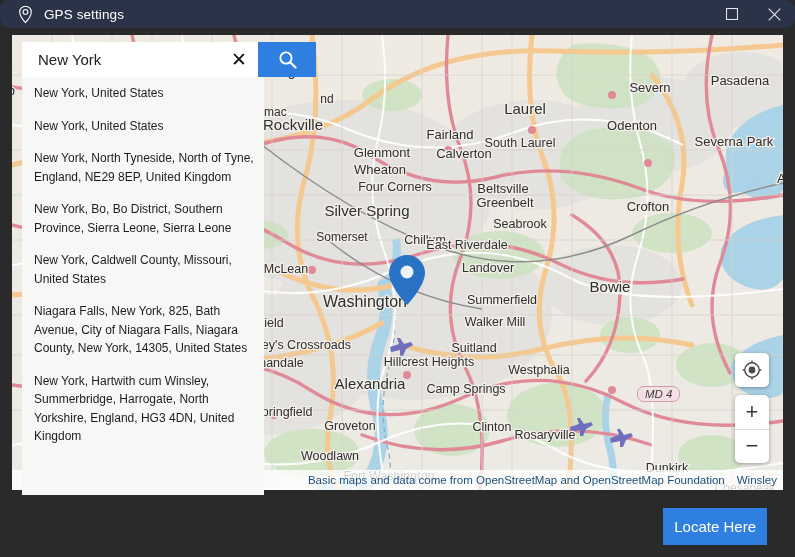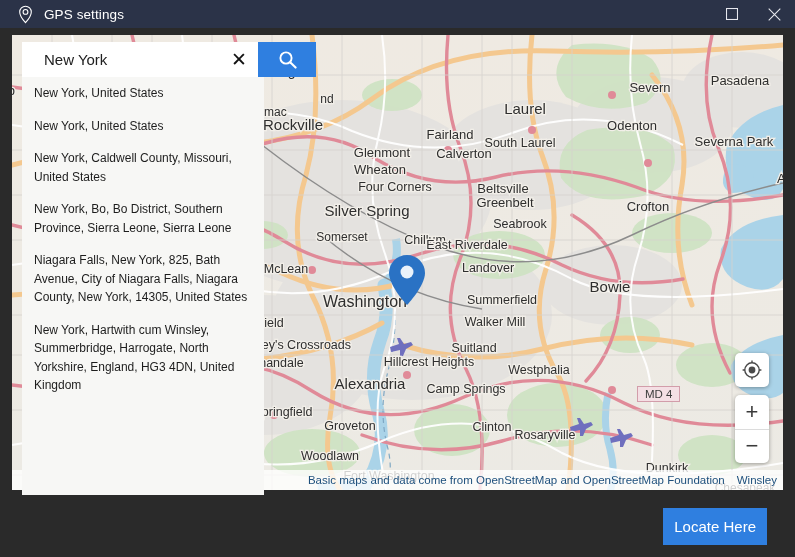--- a/index.html
+++ b/index.html
@@ -8,21 +8,21 @@
     overflow: hidden;
     background: #2a2a2a;
     font-family: "Liberation Sans", sans-serif;
   }
 
   
   #titlebar {
     position: absolute; left: 0; top: 0;
     width: 795px; height: 28px;
     background: #2b3348;
-    display: flex; align-items: center;
+    display: flex; align-items: center; border-radius: 9px;
   }
   #app-icon { width: 30px; margin-left: 10px; display: flex; align-items: center; justify-content: center; }
   #app-title {
     color: #ffffff; font-size: 13.5px; letter-spacing: .1px;
     margin-left: 4px;
   }
   #win-controls { margin-left: auto; display: flex; height: 28px; }
   .win-btn {
     width: 42px; height: 28px;
     display: flex; align-items: center; justify-content: center;
@@ -77,37 +77,37 @@
     font-size: 11.5px; color: #1d4f7c;
     padding-right: 6px;
   }
   #attrib-text { margin-right: 12px; }
   #leaflet-link { color: #1d4f7c; }
 
   
   #road-shield {
     position: absolute; left: 625px; top: 351px;
     padding: 1px 7px;
-    background: #f4dfe4; border: 1px solid #d29daa; border-radius: 0;
-    font-size: 11.5px; color: #3c3c3c;
+    background: #f4dfe4; border: 1px solid #d29daa; border-radius: 7px;
+    font-size: 11.5px; color: #3c3c3c; font-style: italic;
   }
 
   
   #map-marker { position: absolute; left: 375px; top: 218px; }
 
   
   #searchbar {
     position: absolute; left: 22px; top: 14px;
     width: 294px; height: 35px;
     display: flex; align-items: stretch;
   }
   #search-field {
     flex: 1; background: #ffffff;
     display: flex; align-items: center;
-    padding-left: 22px;
+    padding-left: 16px;
     border: 0;
   }
   #search-input {
     border: 0; outline: 0; width: 100%;
     font-size: 15px; color: #202020;
     font-family: "Liberation Sans", sans-serif;
     background: transparent;
   }
   #clear-btn {
     width: 38px; background: #ffffff;
@@ -397,22 +397,23 @@
       <svg width="19" height="19" viewBox="0 0 19 19">
         <circle cx="8" cy="8" r="5.6" fill="none" stroke="#ffffff" stroke-width="1.9"></circle>
         <path d="M12.4 12.4 L17.6 17.6" stroke="#ffffff" stroke-width="2.1" stroke-linecap="round"></path>
       </svg>
     </div>
   </div>
 
   <div id="suggestions">
       <div class="sugg-item">New York, United States</div>
       <div class="sugg-item">New York, United States</div>
+      <div class="sugg-item">New York, North Tyneside, North of Tyne, England, NE29 8EP, United Kingdom</div>
+      <div class="sugg-item">New York, Bo, Bo District, Southern Province, Sierra Leone, Sierra Leone</div>
       <div class="sugg-item">New York, Caldwell County, Missouri, United States</div>
-      <div class="sugg-item">New York, Bo, Bo District, Southern Province, Sierra Leone, Sierra Leone</div>
       <div class="sugg-item">Niagara Falls, New York, 825, Bath Avenue, City of Niagara Falls, Niagara County, New York, 14305, United States</div>
       <div class="sugg-item">New York, Hartwith cum Winsley, Summerbridge, Harrogate, North Yorkshire, England, HG3 4DN, United Kingdom</div>
     </div>
   <div id="sugg-scroll-track"></div>
   <div id="sugg-scroll-thumb"></div>
 
   <div id="footer">
     <button id="locate-here-btn">Locate Here</button>
   </div>
 </div>

